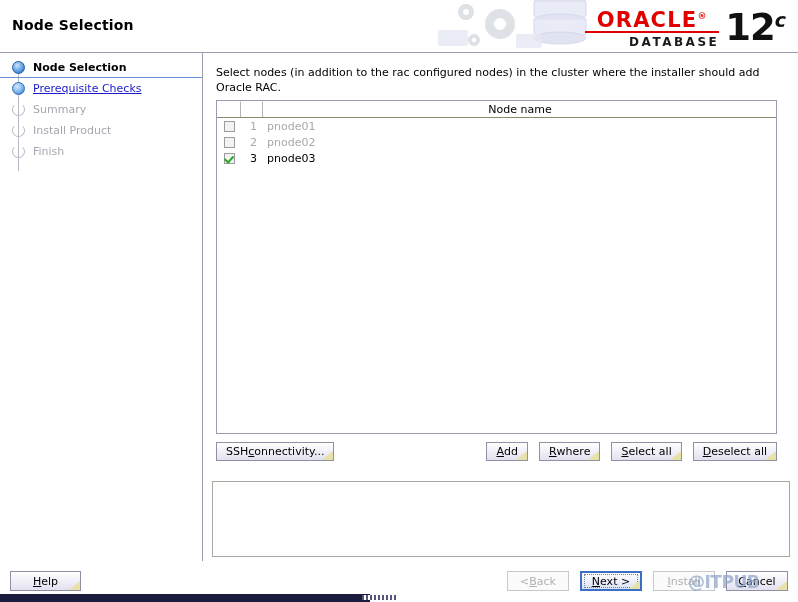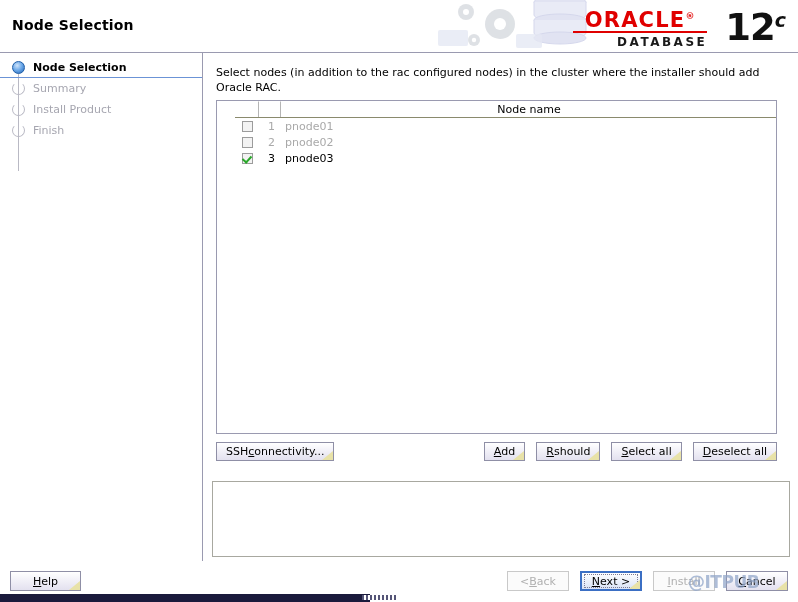--- a/index.html
+++ b/index.html
@@ -43,21 +43,21 @@
     position: absolute;
     right: 12px; top: 2px;
     height: 46px;
     display: flex;
     align-items: flex-start;
   }
   .logo-oracle-wrap {
     display: flex;
     flex-direction: column;
     align-items: center;
-    margin-right: 18px;
+    margin-right: 6px;
     padding-top: 3px;
   }
   .logo-oracle {
     font-family: "DejaVu Sans", sans-serif;
     font-size: 21px;
     font-weight: bold;
     color: #e00000;
     letter-spacing: 1.2px;
     line-height: 22px;
   }
@@ -188,21 +188,20 @@
   }
 
   
   .table-wrap {
     position: absolute;
     left: 12px; top: 47px;
     width: 561px; height: 334px;
     border: 1px solid #9a9ab0;
     background: #ffffff;
     box-sizing: border-box;
-    padding-left: 18px;
   }
   .table-head {
     display: flex;
     height: 17px;
     border-bottom: 1px solid #8a8a6d;
     background: #ffffff;
     box-sizing: border-box;
   }
   .th {
     box-sizing: border-box;
@@ -422,20 +421,26 @@
   <div class="step-line" style="top:16px; height:102px;"></div>
 
   <div class="step current" style="margin-top:4px;">
     <span class="step-dot">
         <span class="ball"></span>
       </span>
     <span class="step-label">Node Selection</span>
     <span class="step-underline"></span>
   </div>
 
+  <div class="step done">
+    <span class="step-dot">
+        <span class="ball"></span>
+      </span>
+    <span class="step-label">Prerequisite Checks</span>
+  </div>
 
   <div class="step pending">
     <span class="step-dot">
         <span class="ball"></span>
       </span>
     <span class="step-label">Summary</span>
   </div>
 
   <div class="step pending">
     <span class="step-dot">
@@ -501,21 +506,21 @@
     </div>
     <div class="tool-right">
       <div class="btn">
         <span></span>
           <u>A</u>
           <span>dd</span>
       </div>
       <div class="btn">
         <span></span>
           <u>R</u>
-          <span>should</span>
+          <span>where</span>
       </div>
       <div class="btn">
         <span></span>
           <u>S</u>
           <span>elect all</span>
       </div>
       <div class="btn">
         <span></span>
           <u>D</u>
           <span>eselect all</span>

